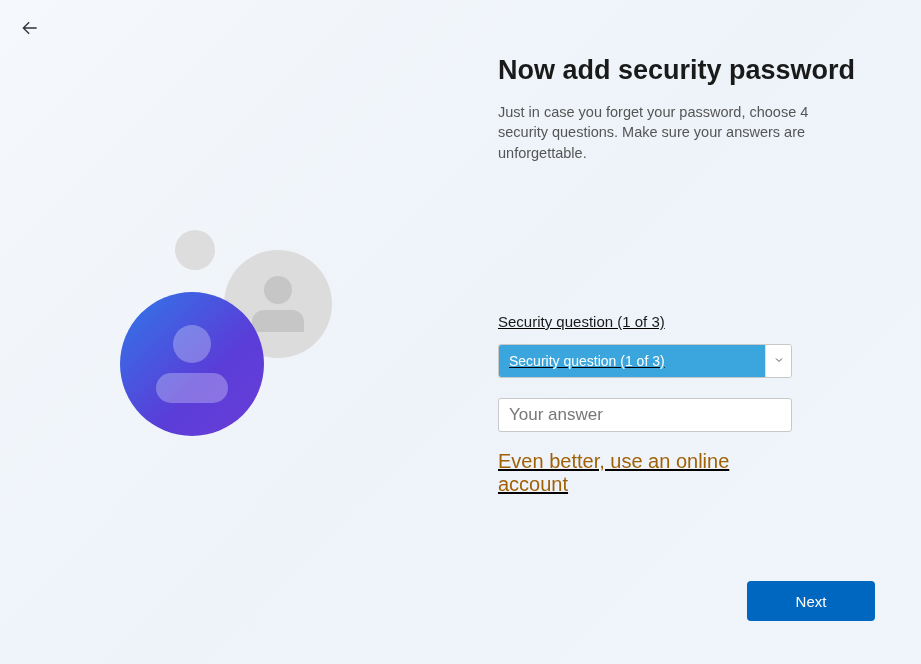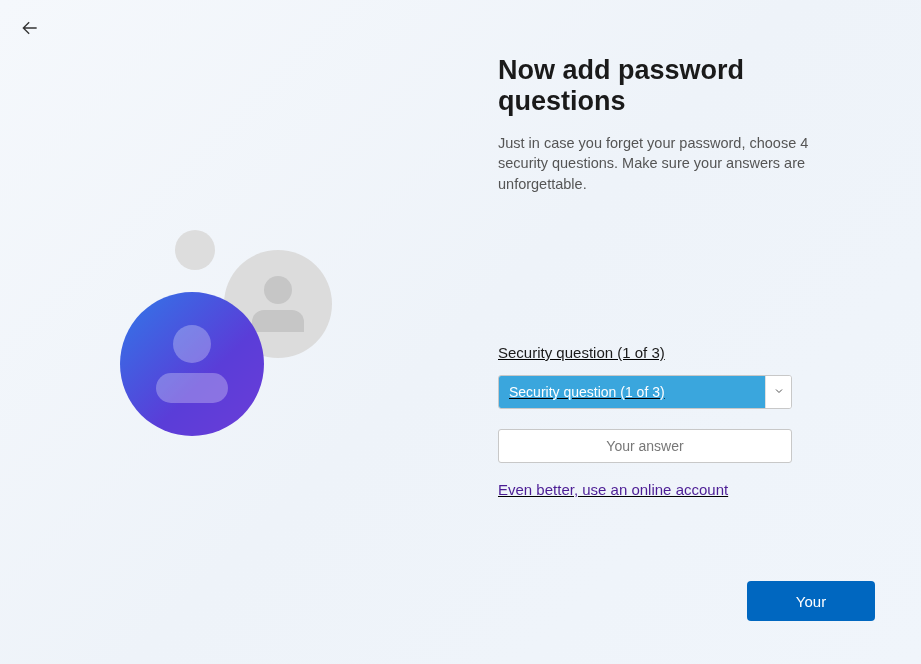--- a/index.html
+++ b/index.html
@@ -158,32 +158,31 @@
       width: 12px;
       height: 12px;
     }
     .answer-input {
       width: 294px;
       height: 34px;
       border: 1px solid #c8c8c8;
       border-radius: 3px;
       background: #fff;
       padding: 0 10px;
-      font-size: 14px;
+      font-size: 17px;
       color: #333;
       outline: none;
       margin-bottom: 18px;
-      text-align: center;
     }
     .answer-input::placeholder {
       color: #777;
     }
     .link {
-      font-size: 15px;
-      color: #4c1d95;
+      font-size: 20px;
+      color: #a16207;
       cursor: pointer;
     }
     .next-button {
       position: absolute;
       right: 46px;
       bottom: 43px;
       width: 128px;
       height: 40px;
       background: #0067c0;
       color: #fff;
@@ -210,21 +209,21 @@
     <div class="head"></div>
     <div class="body"></div>
   </div>
   <div class="circle-large">
     <div class="head"></div>
     <div class="body"></div>
   </div>
 </div>
 
 <div class="content">
-  <h1 class="title">Now add password questions</h1>
+  <h1 class="title">Now add security password</h1>
   <p class="subtitle">Just in case you forget your password, choose 4 security questions. Make sure your answers are unforgettable.</p>
 
   <div class="form-area">
     <div class="field-label">Security question (1 of 3)</div>
 
     <div class="select-wrap">
       <div class="select-main">Security question (1 of 3)</div>
       <div class="select-arrow">
         <span>
           <svg viewBox="0 0 24 24" fill="none" stroke="#555" stroke-width="2">
@@ -233,13 +232,13 @@
         </span>
       </div>
     </div>
 
     <input type="text" class="answer-input" placeholder="Your answer" style="">
 
     <div class="link">Even better, use an online account</div>
   </div>
 </div>
 
-<button class="next-button">Your</button>
+<button class="next-button">Next</button>
 
 </body></html>

